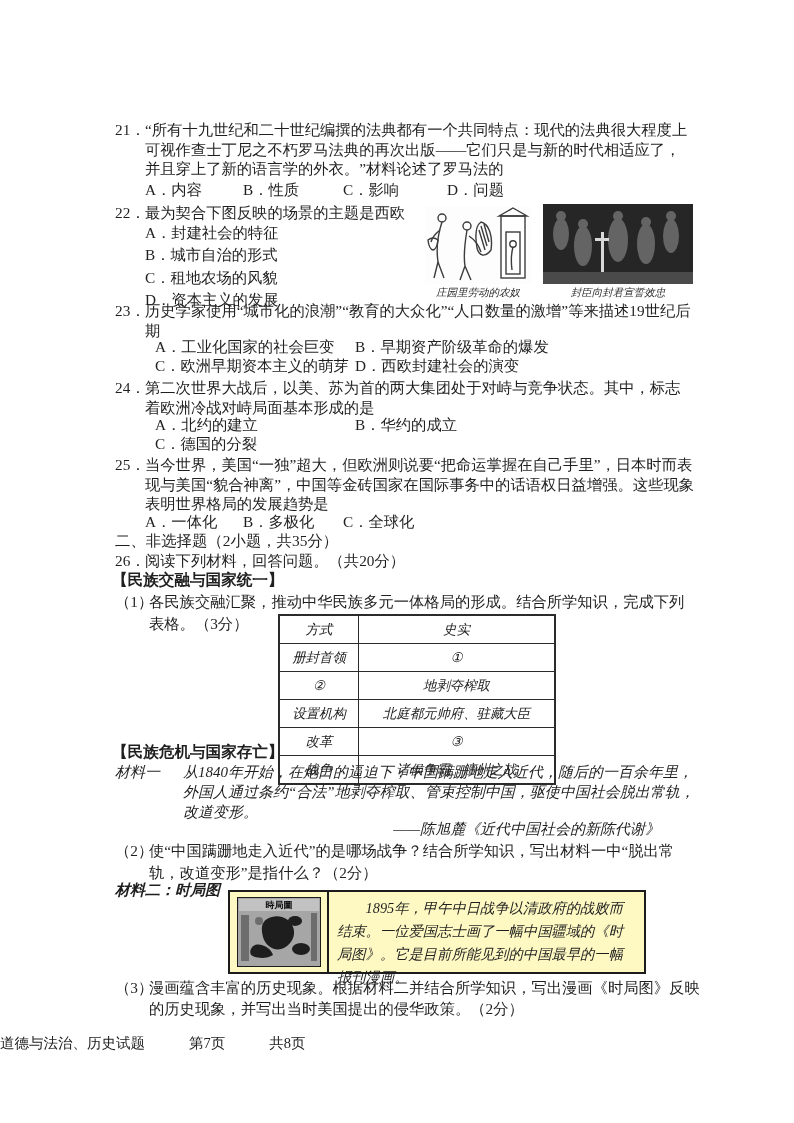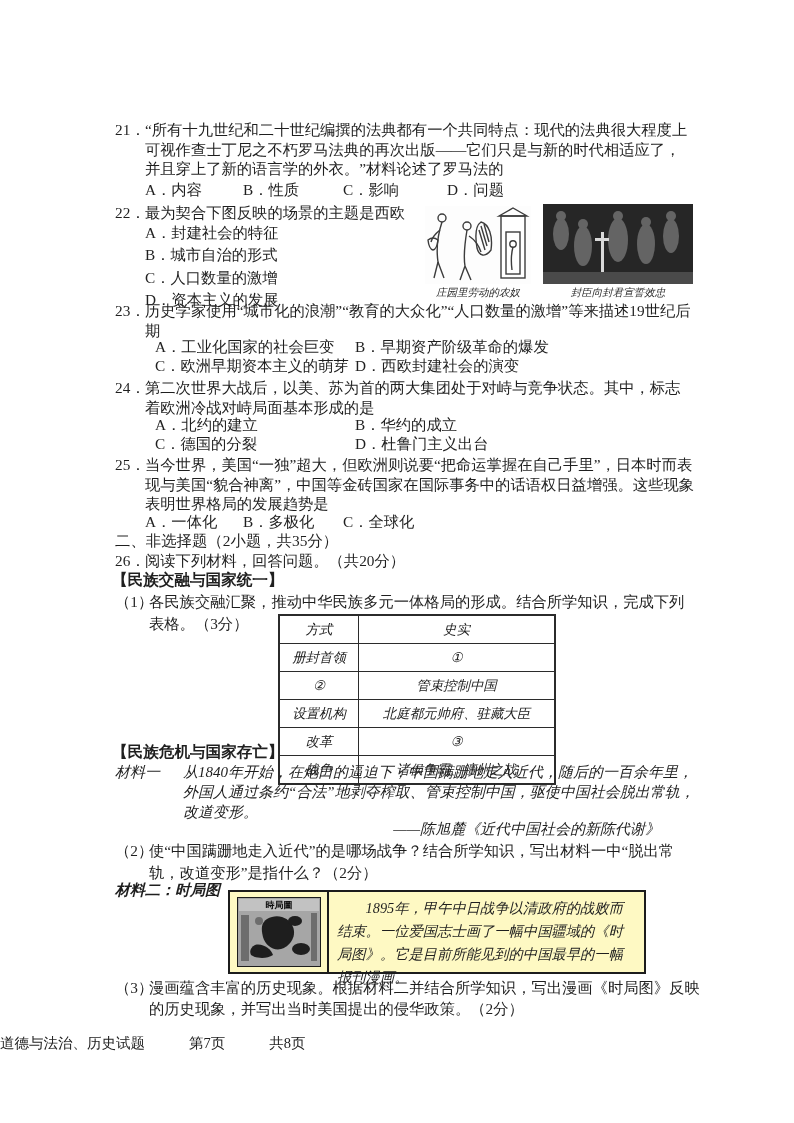--- a/index.html
+++ b/index.html
@@ -83,21 +83,21 @@
     <span>C．影响</span>
     <span>D．问题</span>
   </div>
 
   <div class="abs qblock" style="top:203px;">
     <span class="qnum">22．</span><span>最为契合下图反映的场景的主题是西欧</span>
   </div>
   <div class="abs stackopts" style="top:222px;">
     <div>A．封建社会的特征</div>
     <div>B．城市自治的形式</div>
-    <div>C．人口数量的激增</div>
+    <div>C．租地农场的风貌</div>
     <div>D．资本主义的发展</div>
   </div>
 
   <div class="abs" style="left:425px;top:206px;width:106px;height:78px;background:#fdfdfd;">
     <svg width="106" height="78" viewBox="0 0 106 78">
       <g fill="none" stroke="#3c3c3c" stroke-width="1.4">
 
         <rect x="76" y="10" width="24" height="62" fill="#fff"></rect>
         <path d="M74,10 L88,2 L102,10 Z"></path>
         <rect x="81" y="26" width="14" height="42"></rect>
@@ -156,21 +156,20 @@
     <span>D．西欧封建社会的演变</span>
   </div>
 
   <div class="abs qblock" style="top:378px;">
     <span class="qnum">24．</span><span>第二次世界大战后，以美、苏为首的两大集团处于对峙与竞争状态。其中，标志着欧洲冷战对峙局面基本形成的是</span>
   </div>
   <div class="abs optrow g2" style="top:416px;">
     <span>A．北约的建立</span>
     <span>B．华约的成立</span>
     <span>C．德国的分裂</span>
-    <span>D．杜鲁门主义出台</span>
   </div>
 
   <div class="abs qblock" style="top:455px;">
     <span class="qnum">25．</span><span>当今世界，美国“一独”超大，但欧洲则说要“把命运掌握在自己手里”，日本时而表现与美国“貌合神离”，中国等金砖国家在国际事务中的话语权日益增强。这些现象表明世界格局的发展趋势是</span>
   </div>
   <div class="abs optrow g4" style="top:512px;">
     <span>A．一体化</span>
     <span>B．多极化</span>
     <span>C．全球化</span>
   </div>
@@ -192,21 +191,21 @@
         <tr>
       <th style="width:70px;">方式</th>
       <th>史实</th>
     </tr>
     <tr>
       <td>册封首领</td>
       <td>①</td>
     </tr>
     <tr>
       <td>②</td>
-      <td>管束控制中国</td>
+      <td>地剥夺榨取</td>
     </tr>
     <tr>
       <td>设置机构</td>
       <td>北庭都元帅府、驻藏大臣</td>
     </tr>
     <tr>
       <td>改革</td>
       <td>③</td>
     </tr>
     <tr>

